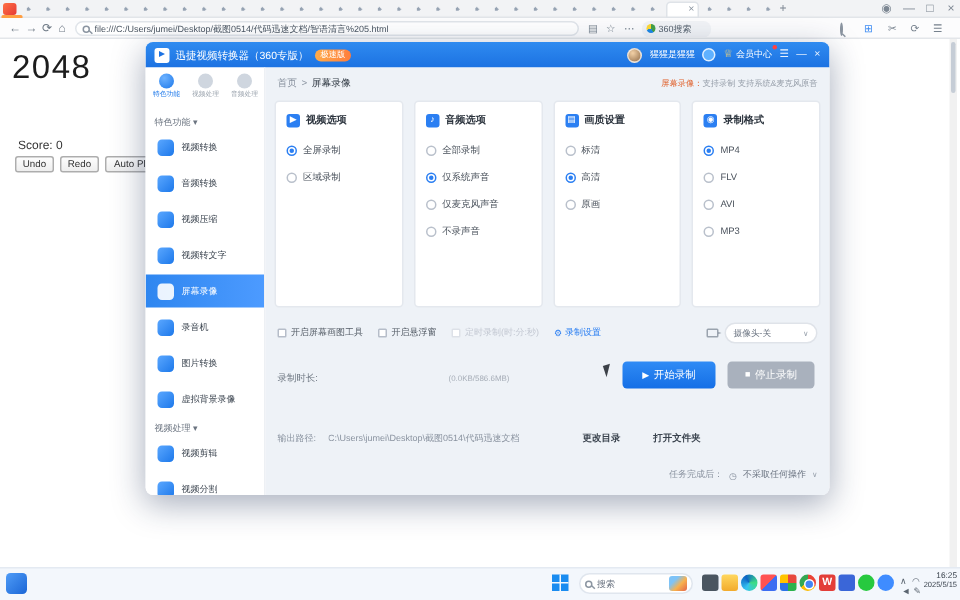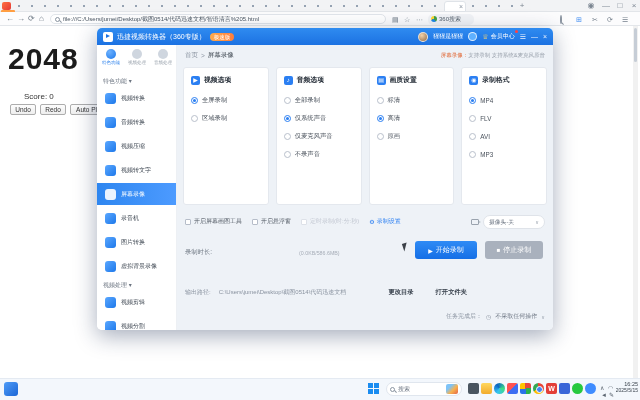--- a/index.html
+++ b/index.html
@@ -22,22 +22,22 @@
   .mag{width:5px;height:5px;border:1px solid #8b95a1;border-radius:50%;position:relative;flex:none}
   .mag:after{content:"";position:absolute;width:3px;height:1px;background:#8b95a1;right:-3px;bottom:-1px;transform:rotate(45deg)}
   .aricon{top:14px;font-size:7px;color:#76818d;line-height:11px}
   .srchpill{left:428px;top:13.5px;width:46px;height:11px;border-radius:5px;background:#f1f3f6;display:flex;align-items:center;gap:2px;padding:0 3px}
   .srchlogo{width:6px;height:6px;border-radius:50%;background:conic-gradient(#43a047 0 40%,#1e88e5 0 70%,#fdd835 0 100%);flex:none}
   .srchtxt{font-size:6px;color:#55606c;white-space:nowrap}
   .gridg{color:#3d8bf2}
 
   
   .page{left:0;top:26px;width:640px;height:352px;background:#fff}
-  .g2048{left:8px;top:16px;font-size:30px;font-weight:bold;color:#1c1c1c;letter-spacing:1px}
-  .gscore{left:24px;top:66px;font-size:8px;color:#333}
+  .g2048{left:8px;top:6px;font-size:22px;font-weight:normal;color:#1c1c1c;letter-spacing:1px}
+  .gscore{left:12px;top:66px;font-size:8px;color:#333}
   .gbtn{top:78px;height:11px;border:1px solid #adadad;border-radius:2px;background:linear-gradient(#fdfdfd,#eee);font-size:6.5px;color:#333;text-align:center;line-height:9px;padding:0 4px}
   .pagescroll{left:633px;top:0;width:5px;height:352px;background:#f1f1f1}
   .pagethumb{left:634px;top:2px;width:3px;height:34px;border-radius:2px;background:#c6cdd6}
 
   
   .appwin{left:97px;top:28px;width:456px;height:302px;border-radius:5px;overflow:hidden;background:#fff;box-shadow:0 6px 22px rgba(20,40,80,.38)}
   .titlebar{left:0;top:0;width:456px;height:17px;background:linear-gradient(180deg,#2f8bf0,#1c72e2);display:flex;align-items:center;padding:0 6px;gap:4px}
   .appicon{width:10px;height:10px;border-radius:2px;background:#fff;position:relative;flex:none}
   .appicon:after{content:"";position:absolute;left:3px;top:2.5px;border-left:4px solid #1c72e2;border-top:2.5px solid rgba(0,0,0,0);border-bottom:2.5px solid rgba(0,0,0,0)}
   .apptitle{font-size:7px;color:#fff;white-space:nowrap}

